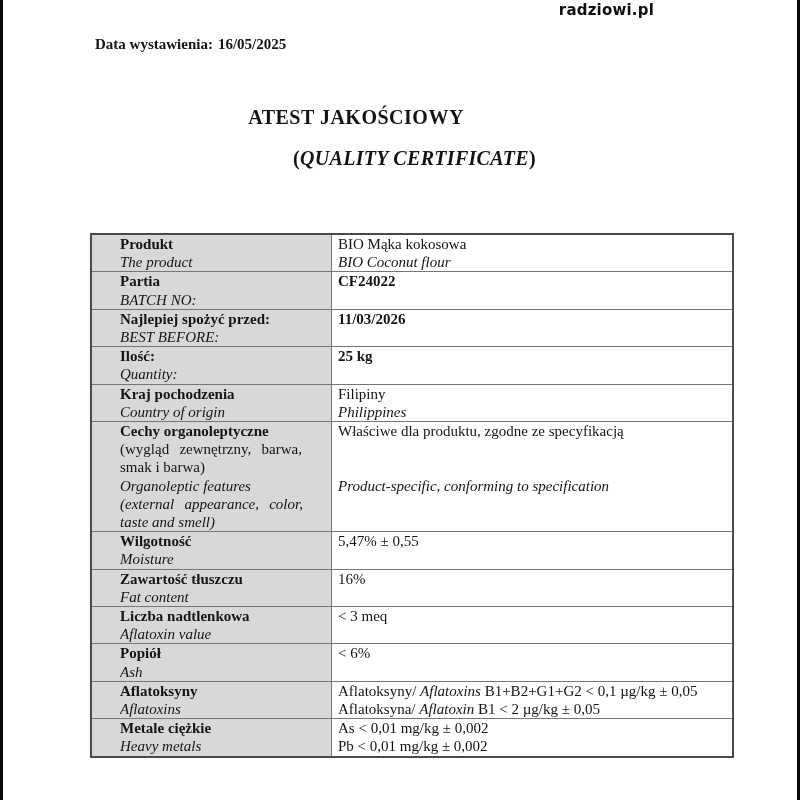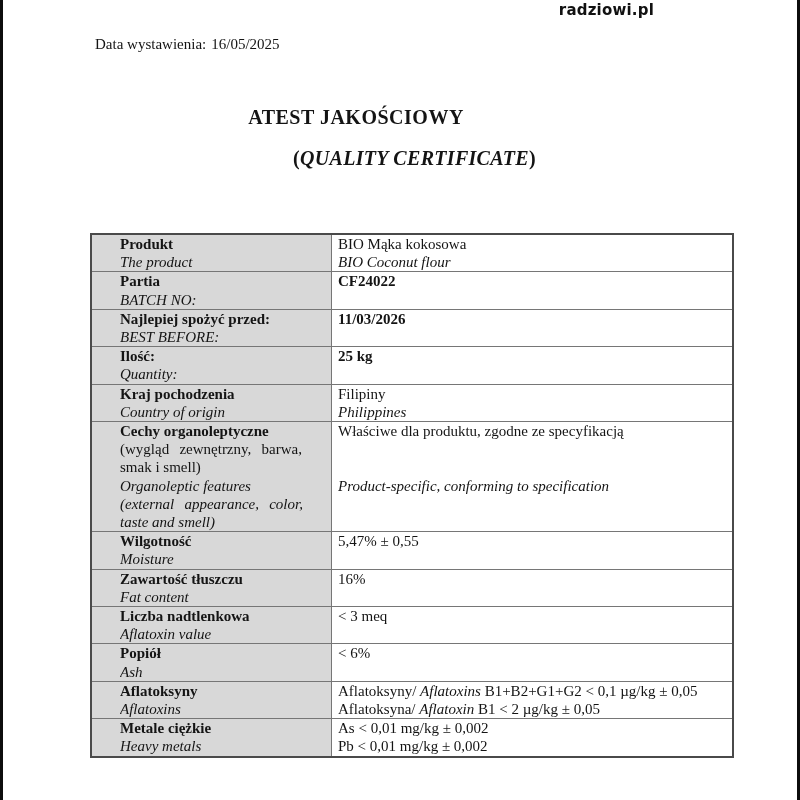--- a/index.html
+++ b/index.html
@@ -10,21 +10,21 @@
     --edge-bar:#0d0d0d;--label-cell-bg:#d8d8d8;--inner-border:#767676;--outer-border:#4a4a4a;
   }
   .edge-bar{position:absolute;top:0;bottom:0;width:3px;background:var(--edge-bar);}
   .edge-bar.left{left:0;}
   .edge-bar.right{right:0;}
   .logo{
     position:absolute;top:1px;right:146px;
     font-family:"DejaVu Sans", sans-serif;font-weight:700;font-size:15px;
     letter-spacing:.2px;color:#111;text-align:center;
   }
-  .issue-date{position:absolute;top:36px;left:95px;font-size:15px;font-weight:400;}
+  .issue-date{position:absolute;top:36px;left:95px;font-size:15px;font-weight:700;}
   .issue-date .lbl{margin-right:5px;}
   .title-pl{
     position:absolute;top:106px;left:0;width:712px;margin:0;text-align:center;
     font-size:20px;font-weight:700;letter-spacing:.5px;
   }
   .title-en{
     position:absolute;top:147px;left:16px;width:797px;margin:0;text-align:center;
     font-size:20px;font-weight:700;letter-spacing:.3px;
   }
   .title-en em{font-style:italic;}
@@ -107,21 +107,21 @@
         </td>
         <td class="value">
           <div class="line"><span>Filipiny</span></div>
           <div class="line"><span class="i">Philippines</span></div>
         </td>
       </tr>
       <tr>
         <td class="label">
           <div class="line"><span class="b">Cechy organoleptyczne</span></div>
           <div class="line just"><span>(wygląd zewnętrzny, barwa,</span></div>
-          <div class="line"><span>smak i smell)</span></div>
+          <div class="line"><span>smak i barwa)</span></div>
           <div class="line"><span class="i">Organoleptic features</span></div>
           <div class="line just"><span class="i">(external appearance, color,</span></div>
           <div class="line"><span class="i">taste and smell)</span></div>
         </td>
         <td class="value">
           <div class="line"><span>Właściwe dla produktu, zgodne ze specyfikacją</span></div>
           <div class="line">&nbsp;</div>
           <div class="line">&nbsp;</div>
           <div class="line"><span class="i">Product-specific, conforming to specification</span></div>
         </td>

